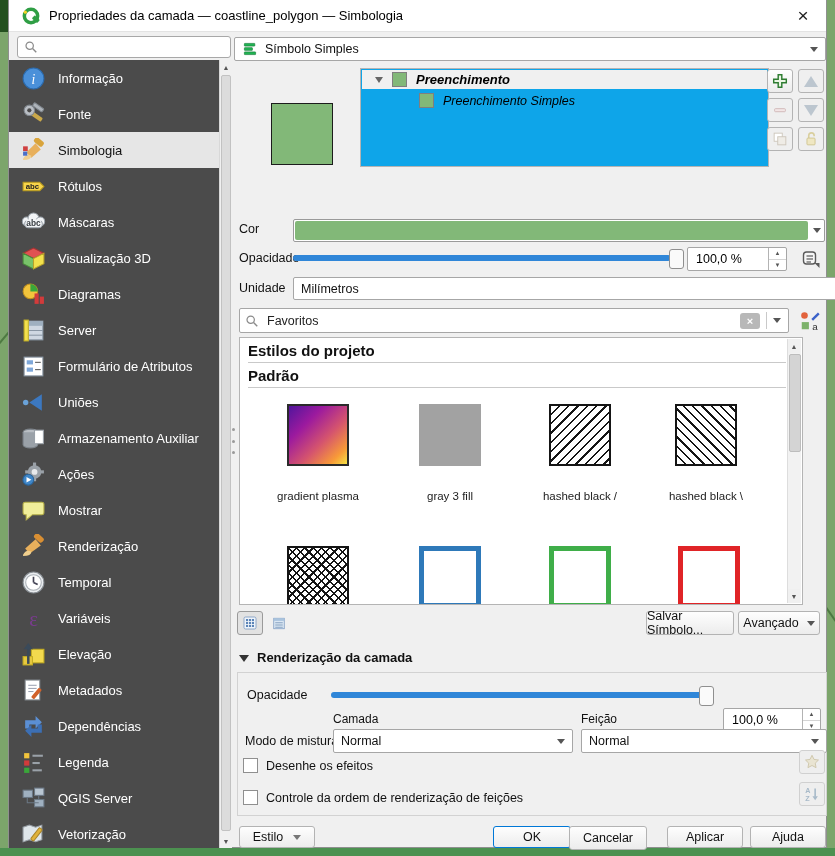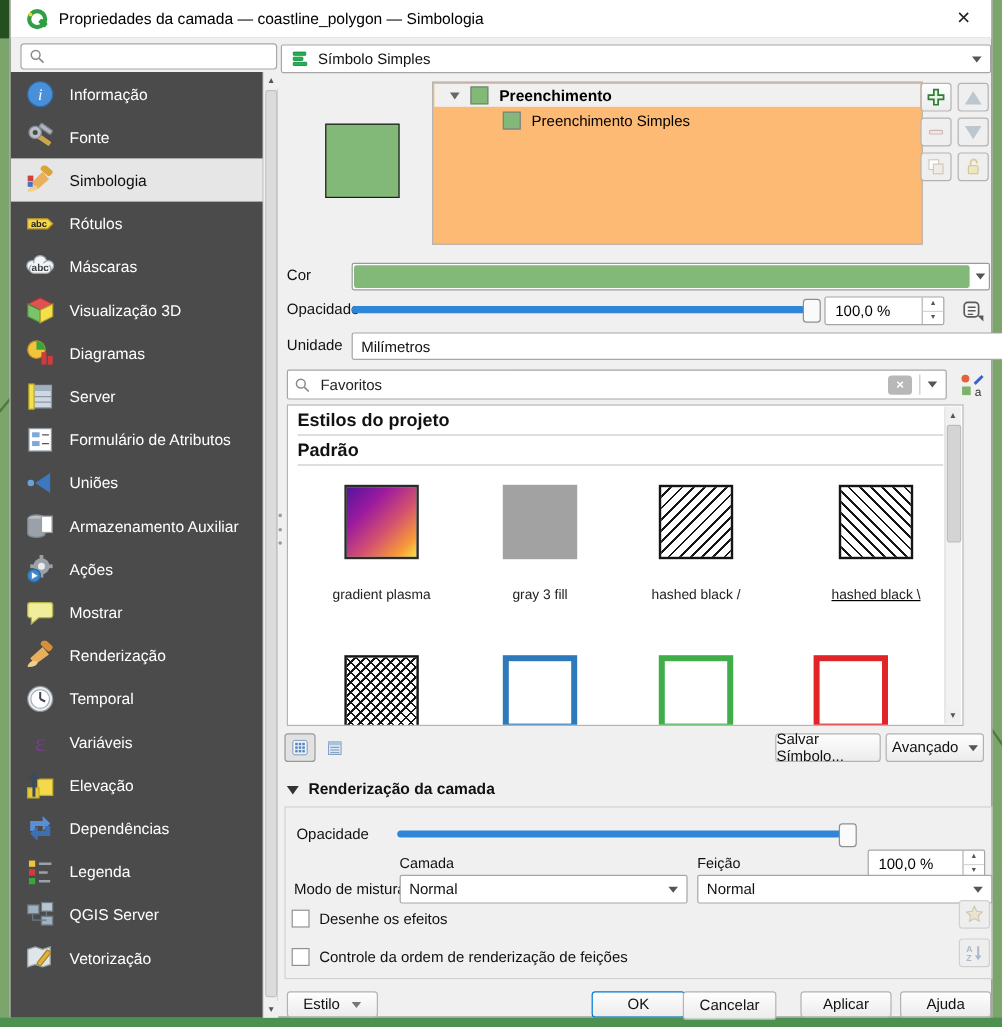--- a/index.html
+++ b/index.html
@@ -50,21 +50,21 @@
   .spin{position:absolute;right:0;top:0;bottom:0;width:17px;border-left:1px solid #b3b3b3;display:flex;flex-direction:column;}
   .spin span{flex:1;display:flex;align-items:center;justify-content:center;font-size:6px;color:#555;}
   .spin span:first-child{border-bottom:1px solid #d5d5d5;}
   .slider-track{position:absolute;left:0;right:14px;top:7px;height:6px;border-radius:3px;background:#2f86d8;}
   .slider-handle{position:absolute;top:1px;width:13px;height:18px;background:#fafafa;border:1px solid #8f8f8f;border-radius:3px;}
 
   
   .sym-combo{left:225px;top:37px;width:592px;height:24px;}
   .sym-combo .ficon{width:16px;height:16px;margin-right:7px;}
   .preview{left:262px;top:103px;width:62px;height:62px;border:1px solid #1c1c1c;}
-  .tree{left:351px;top:68px;width:409px;height:136px;background:#fdba74;border:1px solid #b4b4b4;}
+  .tree{left:351px;top:68px;width:409px;height:99px;background:#0ea5e9;border:1px solid #b4b4b4;font-style:italic;}
   .tree-row{position:absolute;left:1px;right:1px;display:flex;align-items:center;}
   .tree-sw{width:15px;height:15px;border:1px solid #7f7f7f;box-sizing:border-box;}
   .exp{width:0;height:0;border-left:4.5px solid transparent;border-right:4.5px solid transparent;border-top:6px solid #666;}
   .sym-btn{width:26px;height:24px;padding:2px;}
   .sym-btn.dis{background:#efefef;}
   .tri-up{width:0;height:0;border-left:7px solid transparent;border-right:7px solid transparent;border-bottom:11px solid #bcc6cf;}
   .tri-down{width:0;height:0;border-left:7px solid transparent;border-right:7px solid transparent;border-top:11px solid #bcc6cf;}
 
   
   .fav-search{left:230px;top:308px;width:550px;height:25px;background:#fff;border:1px solid #a6a6a6;border-radius:2px;display:flex;align-items:center;padding:0 5px;}
@@ -319,20 +319,32 @@
             <rect x="2" y="14" width="9" height="8" fill="#e8c93e" stroke="#c4ad22"></rect>
             <line x1="7" y1="21" x2="7" y2="6" stroke="#3a4a5a" stroke-width="2.4"></line>
             <polygon points="7,1 11.5,7 2.5,7" fill="#3a4a5a"></polygon>
           </svg>
         </span>
         <span class="sb-label">Elevação</span>
       </div>
       <div class="sb-item">
         <span class="sb-icon">
           <svg viewBox="0 0 24 24">
+            <rect x="4" y="2" width="14" height="19" fill="#fff" stroke="#8a9096"></rect>
+            <line x1="7" y1="7" x2="15" y2="7" stroke="#9aa1b0"></line>
+            <line x1="7" y1="10" x2="15" y2="10" stroke="#9aa1b0"></line>
+            <line x1="7" y1="13" x2="12" y2="13" stroke="#9aa1b0"></line>
+            <rect x="13" y="9" width="3.6" height="12" rx="1" transform="rotate(40 15 15)" fill="#d2622a"></rect>
+          </svg>
+        </span>
+        <span class="sb-label">Metadados</span>
+      </div>
+      <div class="sb-item">
+        <span class="sb-icon">
+          <svg viewBox="0 0 24 24">
             <polygon points="4,14 4,6 14,6 14,2 20,8 14,14 14,10 8,10 8,14" fill="#5b8fd4"></polygon>
             <polygon points="20,10 20,18 10,18 10,22 4,16 10,10 10,14 16,14 16,10" fill="#3c6fb4"></polygon>
           </svg>
         </span>
         <span class="sb-label">Dependências</span>
       </div>
       <div class="sb-item">
         <span class="sb-icon">
           <svg viewBox="0 0 24 24">
             <rect x="3" y="3" width="5" height="5" fill="#f2c43c"></rect>
@@ -505,21 +517,21 @@
           <div class="sw-label">gradient plasma</div>
         </div>
         <div class="sw-cell" style="left: 132px;">
           <div class="sw sw-gray-fill"></div>
           <div class="sw-label">gray 3 fill</div>
         </div>
         <div class="sw-cell" style="left: 262px;">
           <div class="sw sw-hatch-forward"></div>
           <div class="sw-label">hashed black /</div>
         </div>
-        <div class="sw-cell" style="left: 412px; text-decoration: underline;">
+        <div class="sw-cell" style="left: 388px;">
           <div class="sw sw-hatch-back"></div>
           <div class="sw-label">hashed black \</div>
         </div>
       </div>
     <div class="sw-row" style="top:208px;height:64px;" id="sw-row2">
         <div class="sw-cell" style="left: 0px;">
           <div class="sw sw-crosshatch"></div>
         </div>
         <div class="sw-cell" style="left: 132px;">
           <div class="sw sw-outline-blue"></div>

